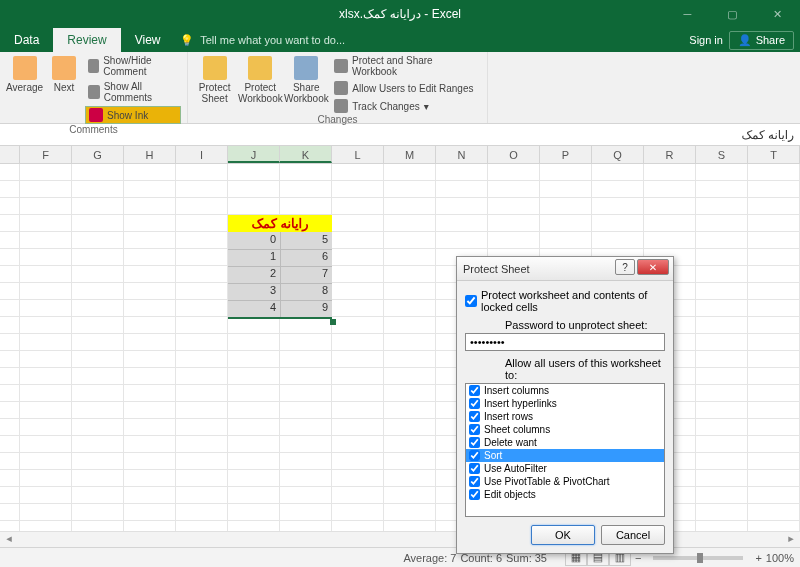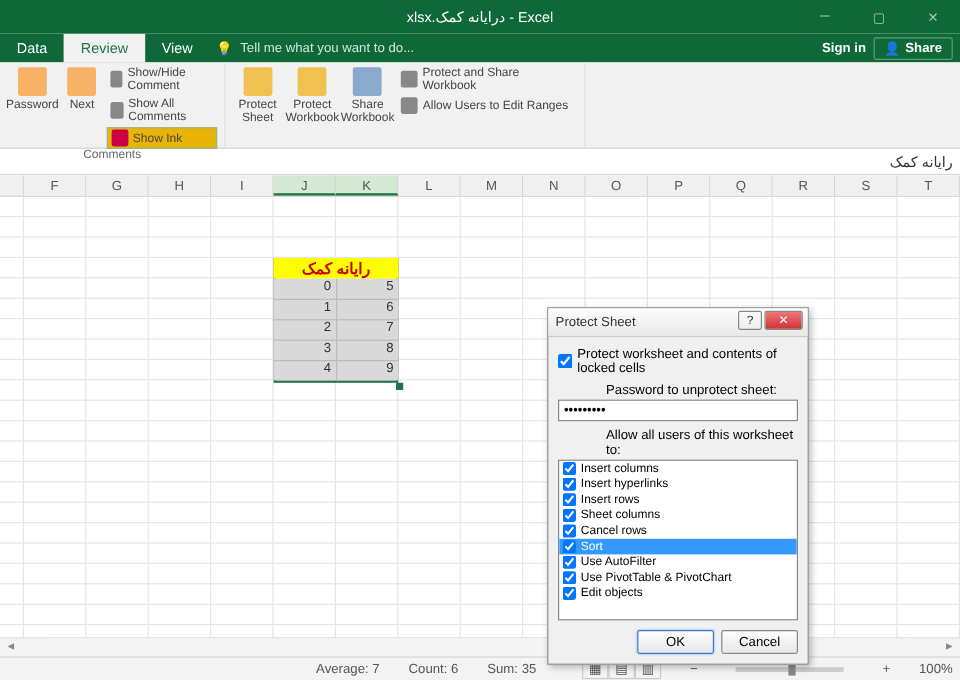--- a/index.html
+++ b/index.html
@@ -9,21 +9,21 @@
 .titlebar { height: 28px; background: #0e6837; display: flex; align-items: center; color: #fff; position: relative; }
 .titlebar .title { position: absolute; left: 50%; transform: translateX(-50%); font-size: 12px; }
 .titlebar .win-controls { position: absolute; right: 0; display: flex; gap: 0; }
 .titlebar .win-controls > div { width: 45px; height: 28px; display: flex; align-items: center; justify-content: center; color: #a8c8b8; }
 
 
 .tabrow { height: 24px; background: #0e6837; display: flex; align-items: center; color: #fff; }
 .tabrow .tab { padding: 4px 14px; font-size: 12px; cursor: pointer; height: 24px; display: flex; align-items: center; }
 .tabrow .tab.active { background: #f1f1f1; color: #217346; }
 .tabrow .tell-me { display: flex; align-items: center; gap: 6px; margin-left: 6px; color: #d0e8db; font-size: 11px; cursor: text; }
-.tabrow .right { margin-left: auto; display: flex; align-items: center; gap: 6px; padding-right: 6px; font-weight: bold; }
+.tabrow .right { margin-left: auto; display: flex; align-items: center; gap: 6px; padding-right: 6px; }
 .tabrow .share-btn { border: 1px solid #5a9c77; padding: 2px 8px; border-radius: 2px; display: flex; align-items: center; gap: 4px; }
 
 
 .ribbon { height: 72px; background: #f1f1f1; border-bottom: 1px solid #d4d4d4; display: flex; }
 .ribbon-group { border-right: 1px solid #e0e0e0; padding: 2px 6px; display: flex; flex-direction: column; justify-content: space-between; }
 .ribbon-group-label { text-align: center; font-size: 10px; color: #666; }
 .ribbon-btns { display: flex; gap: 4px; align-items: flex-start; }
 .rbtn-lg { display: flex; flex-direction: column; align-items: center; width: 42px; gap: 2px; cursor: pointer; padding-top: 2px; }
 .rbtn-lg .ic { width: 24px; height: 24px; background: #888; border-radius: 2px; }
 .rbtn-lg .lbl { font-size: 10px; text-align: center; line-height: 1.1; color: #444; }
@@ -69,21 +69,21 @@
 .dialog .perm-list { border: 1px solid #888; background: #fff; height: 134px; overflow: hidden; position: relative; }
 .dialog .perm-list .perm-item { display: flex; align-items: center; gap: 4px; padding: 0 3px; line-height: 13px; font-size: 10px; }
 .dialog .perm-list .perm-item.sel { background: #3399ff; color: #fff; }
 .dialog .perm-list .perm-item input[type=checkbox] { width: 11px; height: 11px; }
 .dialog .dlg-buttons { display: flex; justify-content: flex-end; gap: 6px; margin-top: 8px; }
 .dialog .dlg-buttons button { width: 64px; height: 20px; font-size: 11px; border: 1px solid #888; background: linear-gradient(#fdfdfd, #e8e8e8); border-radius: 2px; cursor: pointer; }
 .dialog .dlg-buttons button.primary { border: 1px solid #3a7cc9; box-shadow: 0 0 2px #6af; }
 
 
 .statusbar { position: absolute; bottom: 0; left: 0; right: 0; height: 20px; background: #f3f3f3; border-top: 1px solid #d4d4d4; display: flex; align-items: center; font-size: 11px; color: #555; padding: 0 6px; }
-.statusbar .stats { margin-left: auto; display: flex; gap: 24px; align-items: center; }
+.statusbar .stats { margin-left: auto; display: flex; gap: 4px; align-items: center; }
 .statusbar .views { display: flex; gap: 0; margin-left: 14px; }
 .statusbar .views > div { width: 22px; height: 16px; border: 1px solid #ccc; display: flex; align-items: center; justify-content: center; }
 .statusbar .slider { width: 90px; height: 4px; background: #ccc; margin: 0 8px; position: relative; }
 .statusbar .slider .thumb { position: absolute; left: 44px; top: -3px; width: 6px; height: 10px; background: #888; }
 .hscroll { position: absolute; bottom: 20px; left: 0; right: 0; height: 16px; background: #f3f3f3; border-top: 1px solid #e0e0e0; display: flex; }
 .hscroll .track { flex: 1; background: #f3f3f3; margin: 0 18px; position: relative; }
 .hscroll .arrow { width: 18px; text-align: center; color: #888; }
 </style>
 </head>
 <body>
@@ -112,21 +112,21 @@
       <span>Share</span>
     </div>
   </div>
 </div>
 
 <div class="ribbon">
   <div class="ribbon-group" style="width:188px">
     <div class="ribbon-btns">
       <div class="rbtn-lg">
         <div class="ic" style="background:#f7b267"></div>
-        <div class="lbl">Password</div>
+        <div class="lbl">Average</div>
       </div>
       <div class="rbtn-lg">
         <div class="ic" style="background:#f7b267"></div>
         <div class="lbl">Next</div>
       </div>
       <div class="rbtn-sm-stack">
         <div class="rbtn-sm">
             <div class="ic"></div>
             <span>Show/Hide Comment</span>
           </div>
@@ -161,22 +161,28 @@
         </div>
       <div class="rbtn-sm-stack">
         <div class="rbtn-sm">
             <div class="ic"></div>
             <span>Protect and Share Workbook</span>
           </div>
         <div class="rbtn-sm">
             <div class="ic"></div>
             <span>Allow Users to Edit Ranges</span>
           </div>
+        <div class="rbtn-sm">
+            <div class="ic"></div>
+            <span>Track Changes</span> 
+            <span>▾</span>
+          </div>
       </div>
     </div>
+    <div class="ribbon-group-label">Changes</div>
   </div>
 </div>
 
 <div class="fx-bar">
   <span class="fx-text">رایانه کمک</span>
 </div>
 
 <div class="grid-wrap">
   <div class="col-headers">
     <div class="rowh"></div>
@@ -682,21 +688,21 @@
         <div class="perm-item">
           <input type="checkbox" checked="" style="">
           <span>Insert rows</span>
         </div>
         <div class="perm-item">
           <input type="checkbox" checked="" style="">
           <span>Sheet columns</span>
         </div>
         <div class="perm-item">
           <input type="checkbox" checked="" style="">
-          <span>Cancel rows</span>
+          <span>Delete want</span>
         </div>
         <div class="perm-item sel">
           <input type="checkbox" checked="" style="">
           <span>Sort</span>
         </div>
         <div class="perm-item">
           <input type="checkbox" checked="" style="">
           <span>Use AutoFilter</span>
         </div>
         <div class="perm-item">

